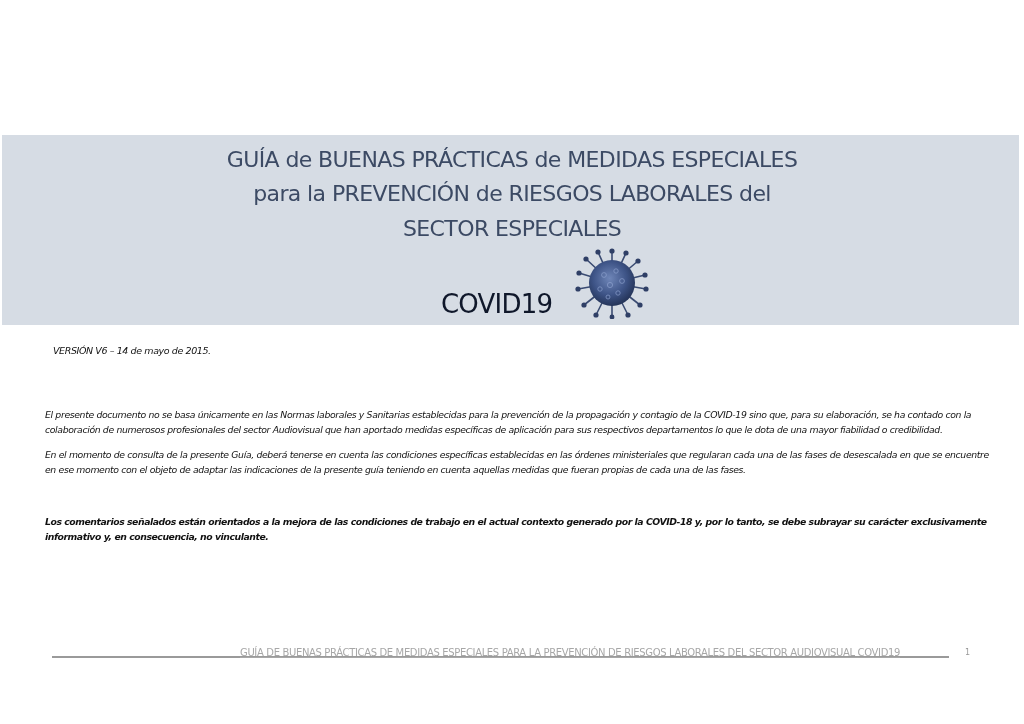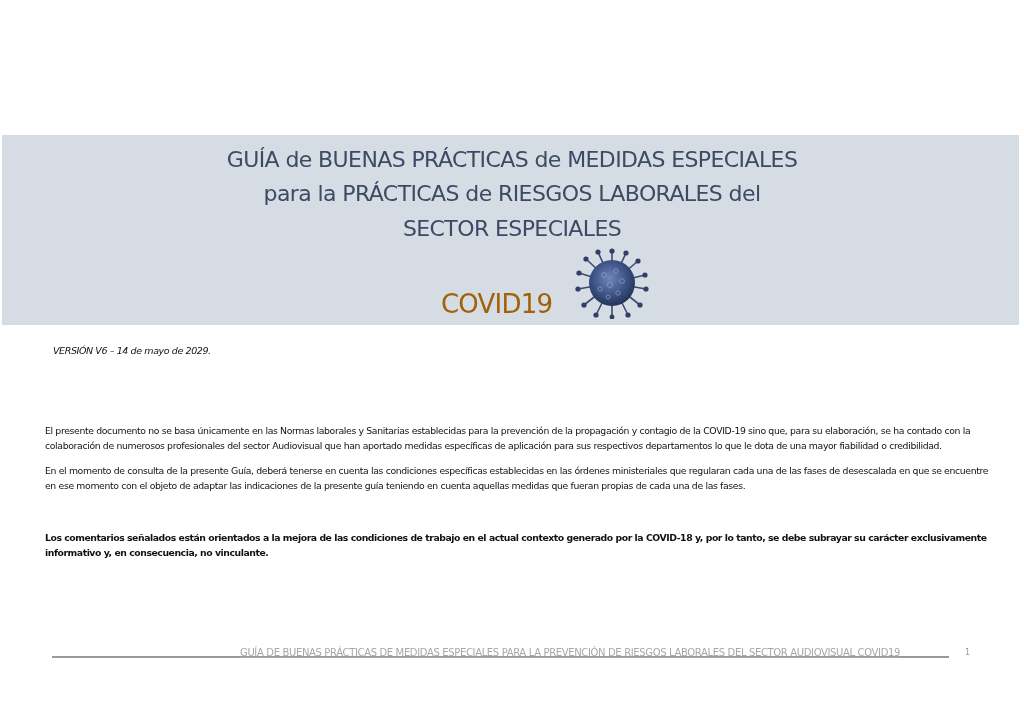--- a/index.html
+++ b/index.html
@@ -34,21 +34,21 @@
       line-height: 26px;
       white-space: nowrap;
     }
     .t1 { top: 147px; }
     .t2 { top: 181px; }
     .t3 { top: 216px; }
     .covid-title {
       position: absolute;
       left: 441px;
       top: 289px;
-      color: #a16207;
+      color: #0f172a;
       font-family: "DejaVu Sans", sans-serif;
       font-size: 26px;
       letter-spacing: -0.8px;
       line-height: 30px;
       white-space: nowrap;
     }
     .virus {
       position: absolute;
       left: 574px;
       top: 247px;
@@ -64,25 +64,25 @@
       font-size: 9.5px;
       letter-spacing: -0.4px;
       color: #111;
       white-space: nowrap;
     }
     .para {
       position: absolute;
       left: 45px;
       width: 955px;
       font-family: "DejaVu Sans", sans-serif;
+      font-style: italic;
       font-size: 9.3px;
       letter-spacing: -0.35px;
       line-height: 15px;
       color: #111;
-      margin-top: 16px;
     }
     .p1 { top: 407px; }
     .p2 { top: 447px; }
     .p3 { top: 514px; font-weight: bold; letter-spacing: -0.45px; }
     .footer-rule {
       position: absolute;
       left: 52px;
       top: 656px;
       width: 897px;
       height: 2px;
@@ -107,21 +107,21 @@
       font-size: 8px;
       color: #9a9a9a;
     }
   </style>
 </head>
 <body>
 
 <div class="banner"></div>
 
 <div class="title-line t1">GUÍA de BUENAS PRÁCTICAS de MEDIDAS ESPECIALES</div>
-<div class="title-line t2">para la PRÁCTICAS de RIESGOS LABORALES del</div>
+<div class="title-line t2">para la PREVENCIÓN de RIESGOS LABORALES del</div>
 <div class="title-line t3">SECTOR ESPECIALES</div>
 
 <div class="covid-title">COVID19</div>
 
 <svg class="virus" viewBox="0 0 76 72">
   <defs>
     <radialGradient id="vg" cx="45%" cy="40%" r="60%">
       <stop offset="0%" stop-color="#6f86b8"></stop>
       <stop offset="60%" stop-color="#3e5487"></stop>
       <stop offset="100%" stop-color="#243459"></stop>
@@ -164,21 +164,21 @@
     <circle cx="30" cy="28" r="2.4"></circle>
     <circle cx="42" cy="24" r="2.2"></circle>
     <circle cx="48" cy="34" r="2.4"></circle>
     <circle cx="36" cy="38" r="2.6"></circle>
     <circle cx="26" cy="42" r="2.2"></circle>
     <circle cx="44" cy="46" r="2.2"></circle>
     <circle cx="34" cy="50" r="2"></circle>
   </g>
 </svg>
 
-<div class="version">VERSIÓN V6 – 14 de mayo de 2029.</div>
+<div class="version">VERSIÓN V6 – 14 de mayo de 2015.</div>
 
 <div class="para p1">El presente documento no se basa únicamente en las Normas laborales y Sanitarias establecidas para la prevención de la propagación y contagio de la COVID-19 sino que, para su elaboración, se ha contado con la colaboración de numerosos profesionales del sector Audiovisual que han aportado medidas específicas de aplicación para sus respectivos departamentos lo que le dota de una mayor fiabilidad o credibilidad.</div>
 <div class="para p2">En el momento de consulta de la presente Guía, deberá tenerse en cuenta las condiciones específicas establecidas en las órdenes ministeriales que regularan cada una de las fases de desescalada en que se encuentre en ese momento con el objeto de adaptar las indicaciones de la presente guía teniendo en cuenta aquellas medidas que fueran propias de cada una de las fases.</div>
 <div class="para p3">Los comentarios señalados están orientados a la mejora de las condiciones de trabajo en el actual contexto generado por la COVID-18 y, por lo tanto, se debe subrayar su carácter exclusivamente informativo y, en consecuencia, no vinculante.</div>
 
 <div class="footer-rule"></div>
 <div class="footer-text">GUÍA DE BUENAS PRÁCTICAS DE MEDIDAS ESPECIALES PARA LA PREVENCIÓN DE RIESGOS LABORALES DEL SECTOR AUDIOVISUAL COVID19</div>
 <div class="page-num">1</div>
 
 </body></html>

